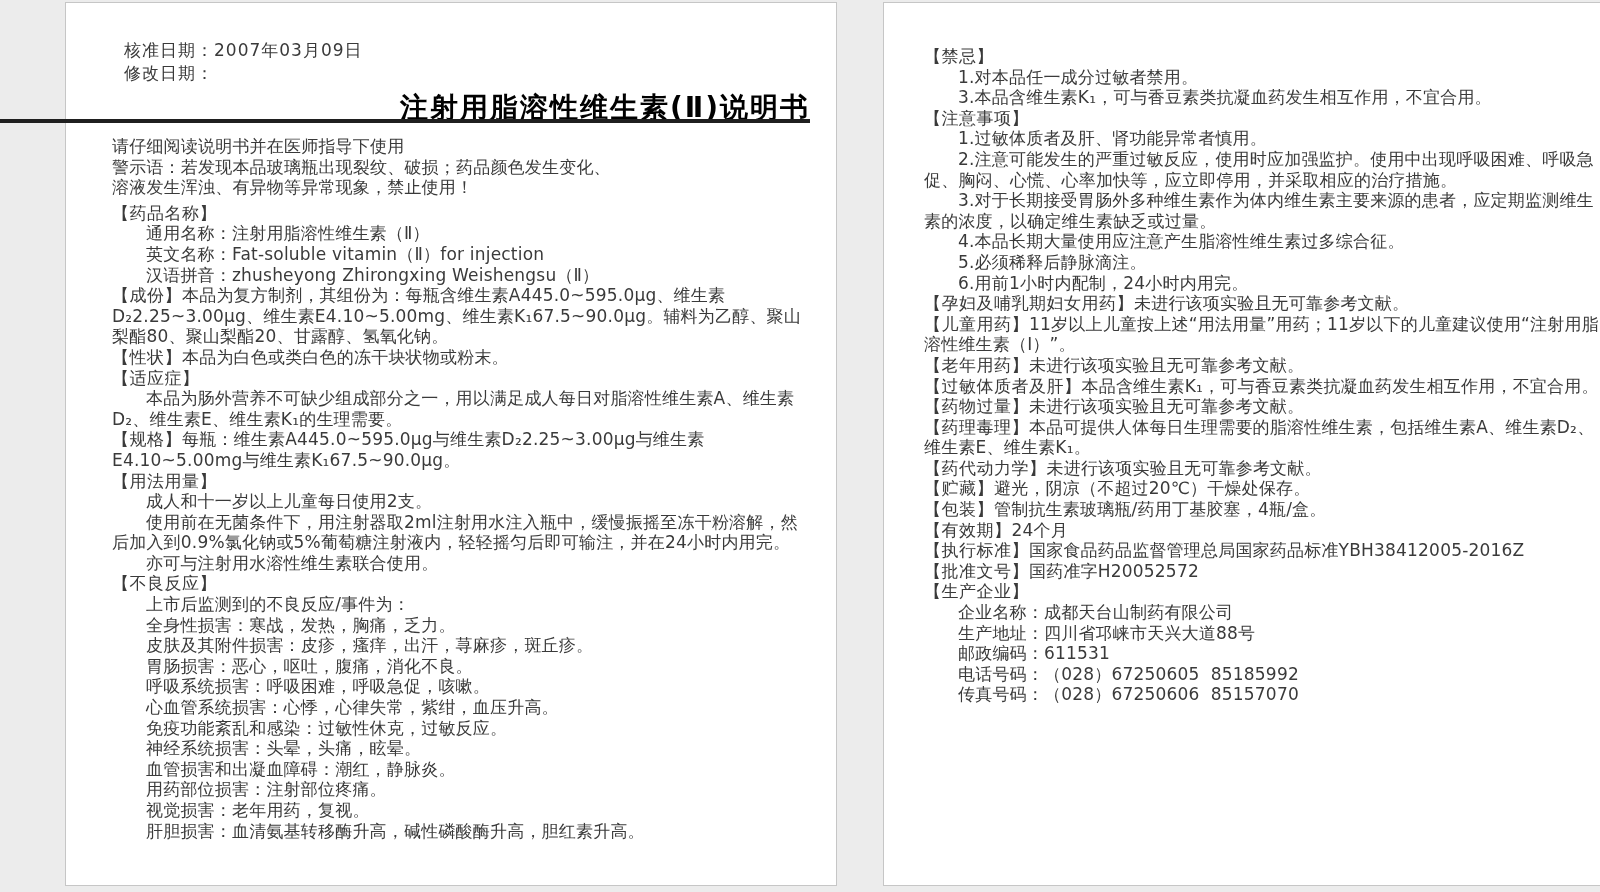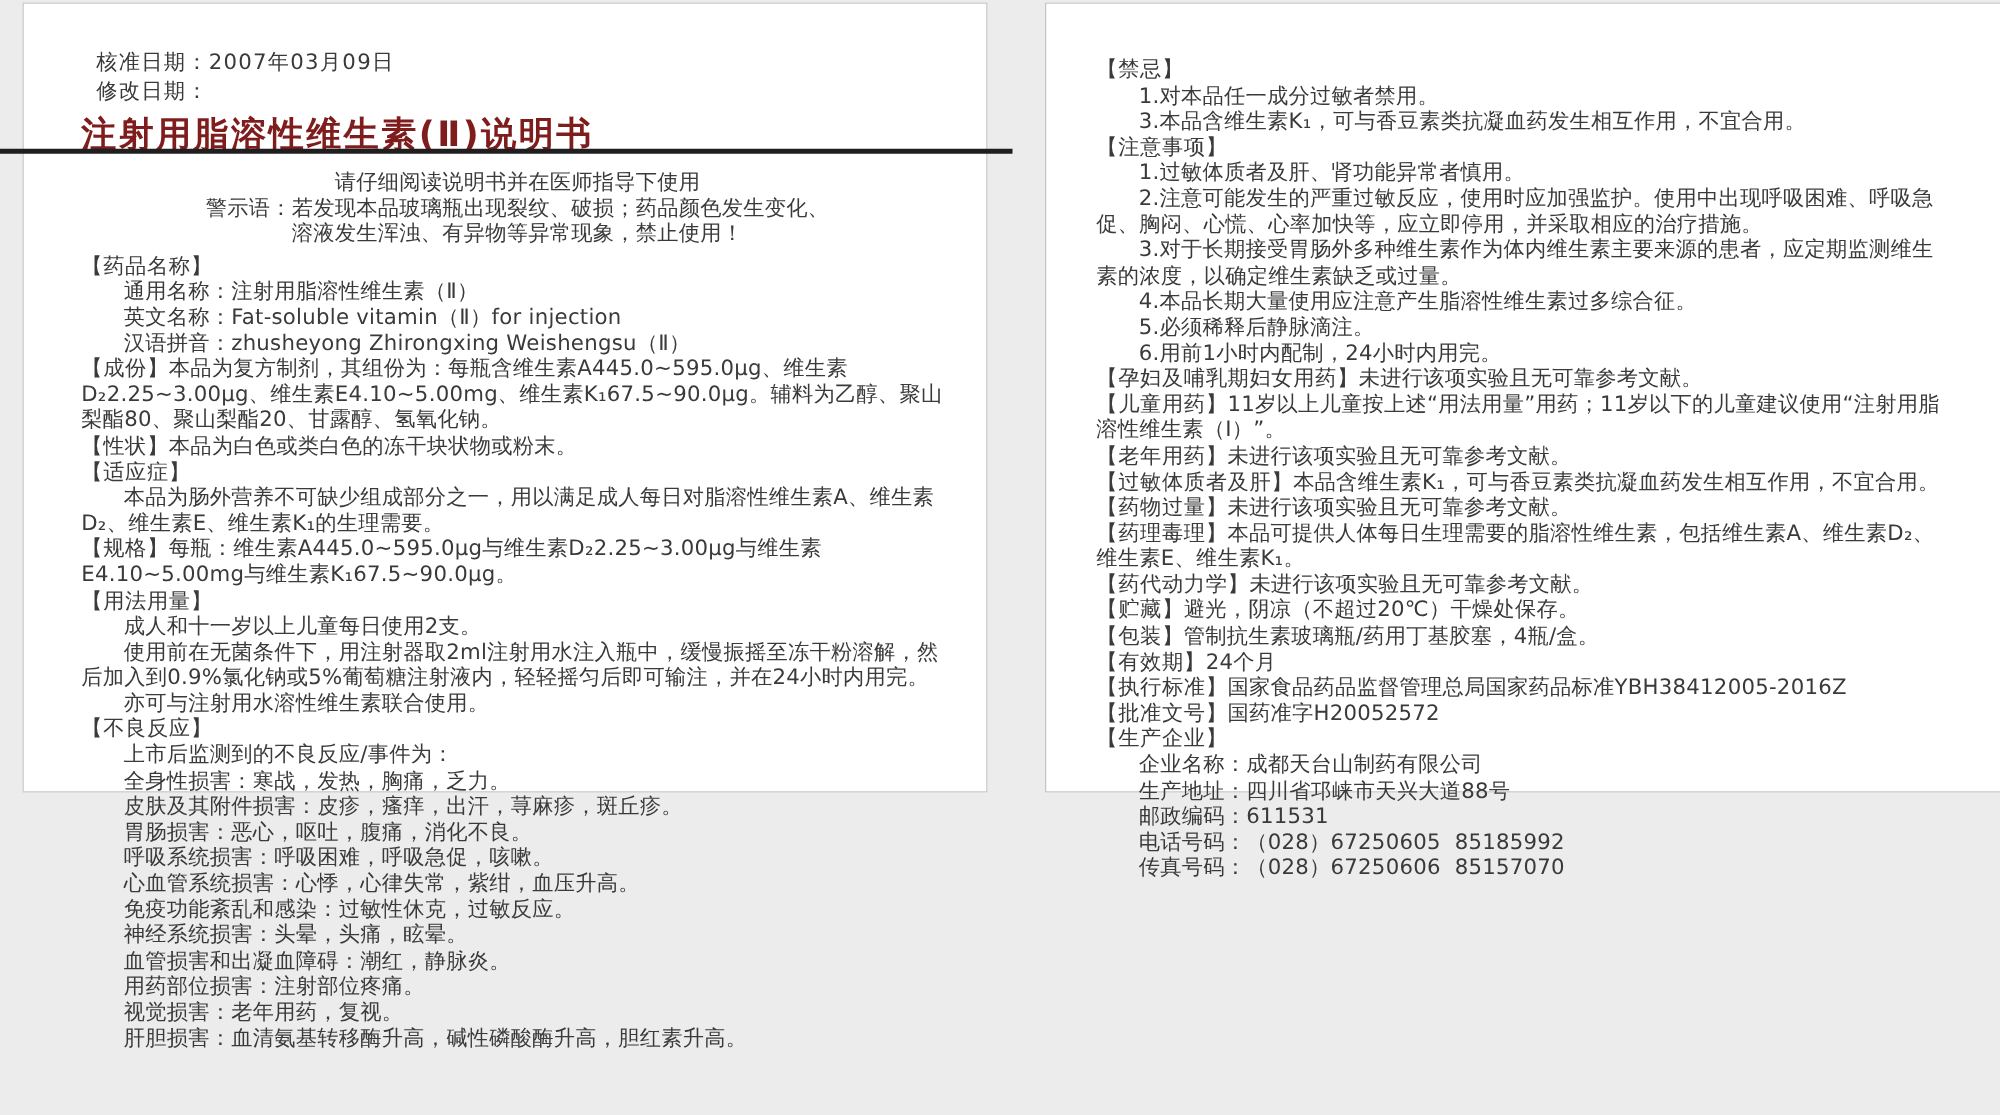--- a/index.html
+++ b/index.html
@@ -9,55 +9,56 @@
     width: 1600px;
     height: 892px;
     background: #ececec;
     color: #3a3a3a;
     font-family: "DejaVu Sans", "Liberation Sans", sans-serif;
     overflow: hidden;
   }
   .page {
     position: absolute;
     top: 2px;
-    height: 632px;
+    height: 884px;
     width: 772px;
     background: #ffffff;
     border: 1px solid #c6c6c6;
+    margin-left: 47px;
   }
   .page-left  { left: 18px;  padding: 36px 26px 0 46px; }
   .page-right { left: 836px; padding: 38px 50px 0 40px; }
   .meta {
     font-size: 17px;
     line-height: 23px;
     letter-spacing: 1px;
     margin-left: 12px;
     white-space: pre-wrap;
   }
   .doc-title {
     margin-top: 7px;
-    text-align: left;
+    text-align: right;
     font-size: 28px;
     line-height: 31px;
     font-weight: 700;
     letter-spacing: 2px;
-    color: #7f1d1d;
+    color: #000000;
+    text-decoration: underline;
   }
   .divider {
     position: absolute;
     left: 0;
     top: 119px;
     width: 810px;
     height: 4px;
     background: #1f1f1f;
     z-index: 3;
   }
   .notice {
     margin-top: 13px;
-    text-align: center;
     font-size: 17px;
     line-height: 21px;
   }
   .sections { margin-top: 5px; }
   .line {
     font-size: 17px;
     line-height: 20.6px;
     white-space: pre-wrap;
     letter-spacing: 0.2px;
   }

